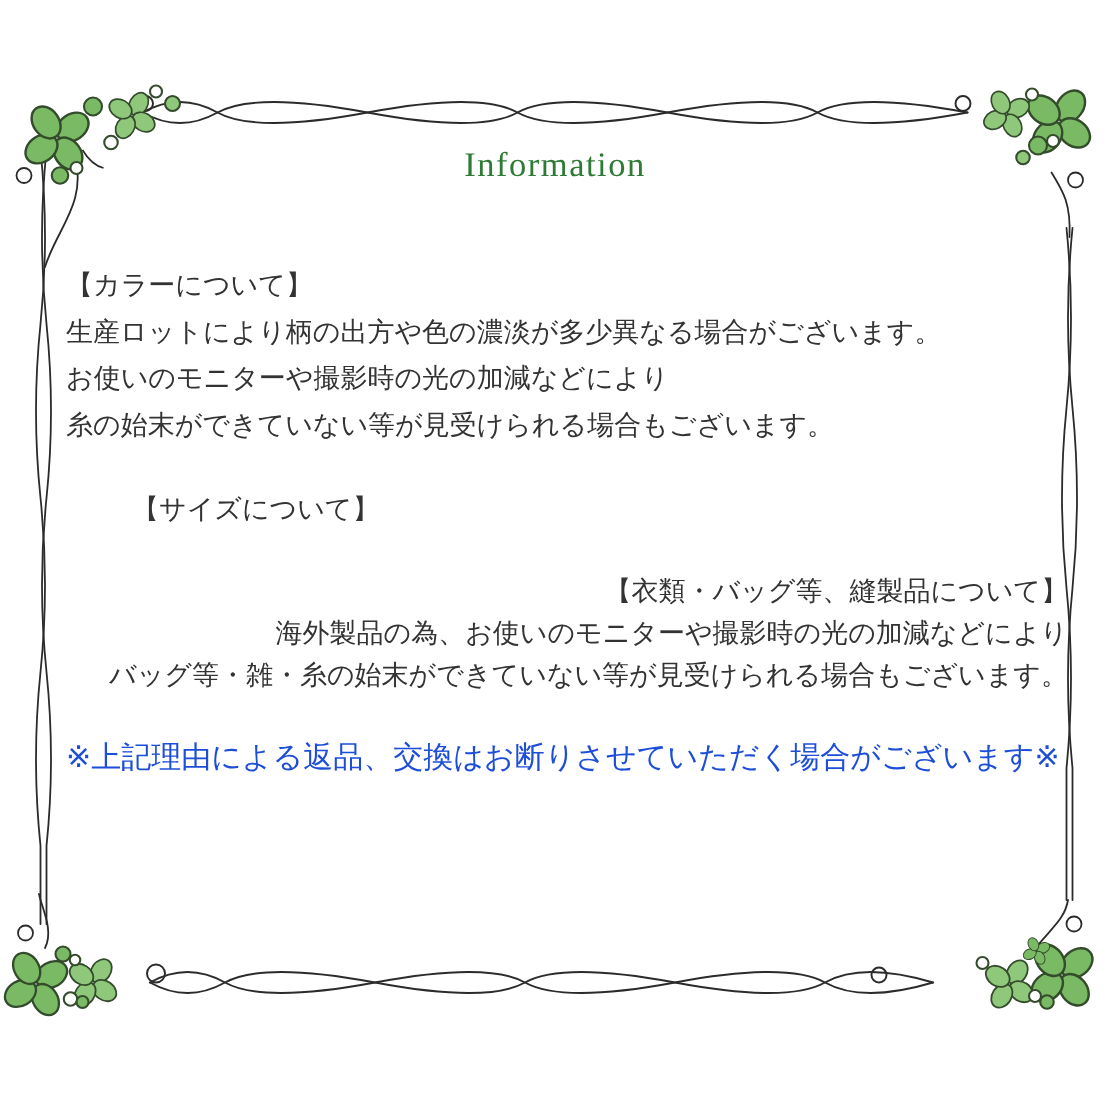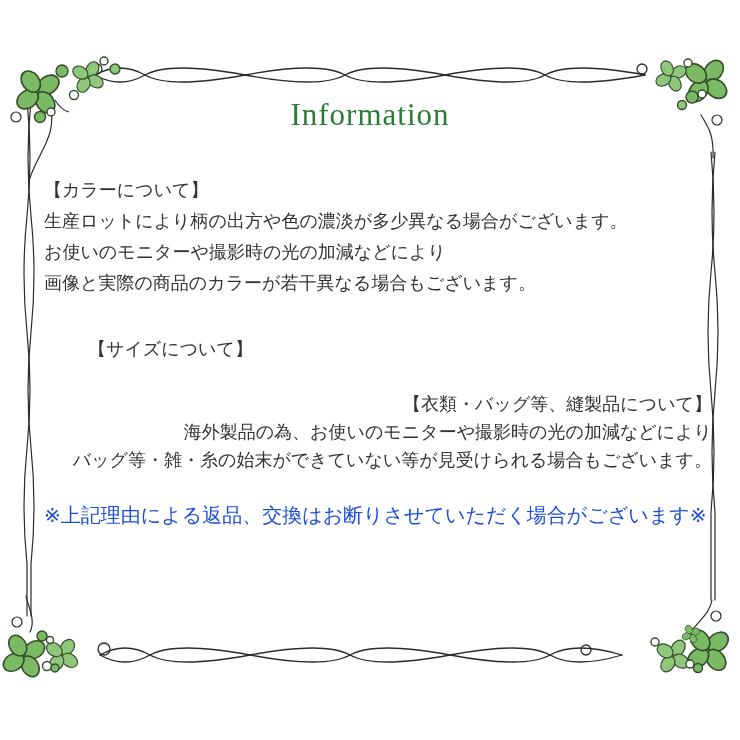--- a/index.html
+++ b/index.html
@@ -19,37 +19,37 @@
   }
   .title {
     position: absolute;
     top: 97px;
     left: 0;
     width: 100%;
     margin: 0;
     text-align: center;
     font-family: "Liberation Serif", "DejaVu Serif", serif;
     font-weight: normal;
-    font-size: 31px;
+    font-size: 23px;
     letter-spacing: 1px;
     color: #2d7b35;
   }
   .content {
     position: absolute;
     left: 44px;
     top: 175px;
     width: 668px;
     font-size: 18px;
     color: #333333;
   }
   .section .h, .section .line { white-space: nowrap; }
   .s1 .h, .s1 .line { line-height: 31px; }
   .s2 .h, .s2 .line { line-height: 28px; }
   .s3 .h, .s3 .line { line-height: 28px; text-align: right; }
-  .s1 { margin-bottom: 36px; }
+  .s1 { margin-bottom: 26px; }
   .s2 { margin-bottom: 27px; margin-left: 44px; }
   .s3 { margin-bottom: 27px; }
   .footnote {
     font-size: 20px;
     line-height: 28px;
     white-space: nowrap;
     color: #1d4ed8;
   }
 </style>
 </head>
@@ -140,21 +140,21 @@
   </svg>
 
   <h1 class="title">Information</h1>
 
   <div class="content">
 
     <div class="section s1">
       <div class="h">【カラーについて】</div>
       <div class="line">生産ロットにより柄の出方や色の濃淡が多少異なる場合がございます。</div>
       <div class="line">お使いのモニターや撮影時の光の加減などにより</div>
-      <div class="line">画像と実際の商品のカラーが若干異なる場合もございます。</div>
+      <div class="line">糸の始末ができていない等が見受けられる場合もございます。</div>
     </div>
 
     <div class="section s2">
       <div class="h">【サイズについて】</div>
     </div>
 
     <div class="section s3">
       <div class="h">【衣類・バッグ等、縫製品について】</div>
       <div class="line">海外製品の為、お使いのモニターや撮影時の光の加減などにより</div>
       <div class="line">バッグ等・雑・糸の始末ができていない等が見受けられる場合もございます。</div>

